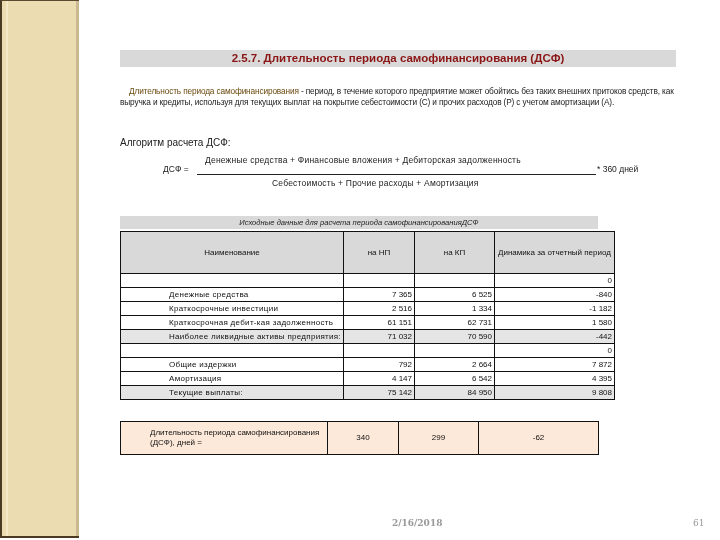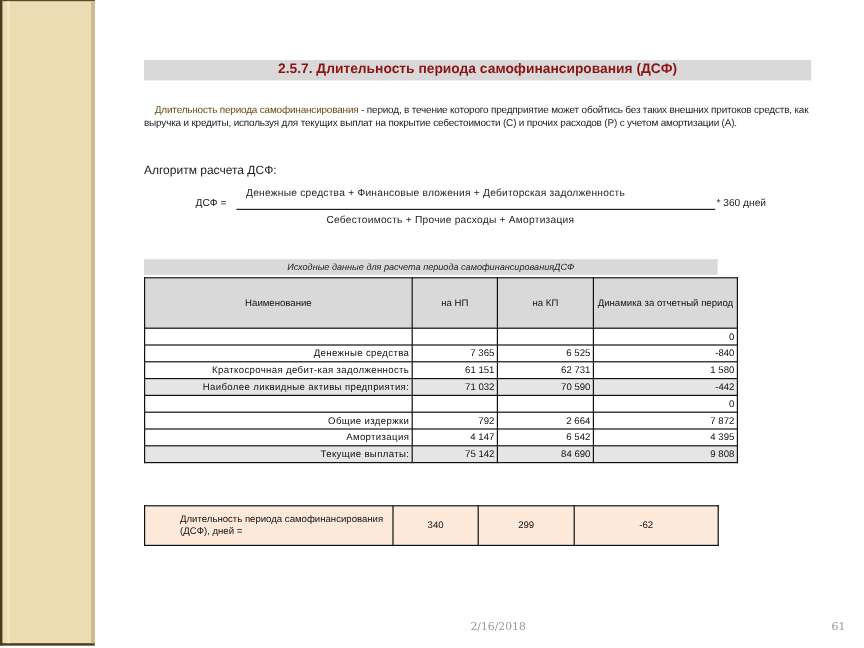--- a/index.html
+++ b/index.html
@@ -74,35 +74,35 @@
     }
     table.data td, table.data th {
       border: 1px solid #111; padding: 0 2px; height: 13px; line-height: 12px;
       white-space: nowrap; overflow: hidden;
     }
     table.data th {
       background: #d9d9d9; font-weight: normal; height: 41px; line-height: 11px;
       text-align: center; white-space: normal;
     }
     table.data td.num { text-align: right; }
-    table.data td.name { text-align: right; letter-spacing: 0.3px; padding-left: 48px; }
+    table.data td.name { letter-spacing: 0.3px; padding-left: 48px; }
     table.data tr.total td { background: #e5e5e5; }
     table.result {
       position: absolute; left: 120px; top: 421px;
       border-collapse: collapse; table-layout: fixed;
       font-size: 8px; color: #111;
     }
     table.result td {
       border: 1px solid #111; background: #fde9d9; height: 32px;
       padding: 0 1px; line-height: 10px;
     }
     table.result td.center { text-align: center; }
     .footer-date {
       position: absolute; left: 392px; top: 518px;
-      font-family: "DejaVu Serif", serif; font-size: 9px; color: #999;
+      font-family: "DejaVu Serif", serif; font-size: 9px; color: #999; font-weight: bold;
     }
     .footer-page {
       position: absolute; left: 693px; top: 518px;
       font-family: "DejaVu Serif", serif; font-size: 9px; color: #999;
     }
   </style>
 </head>
 <body>
 
 <div class="sidebar"></div>
@@ -143,20 +143,26 @@
       <td class="num"></td>
       <td class="num">0</td>
     </tr>
     <tr>
       <td class="name">Денежные средства</td>
       <td class="num">7 365</td>
       <td class="num">6 525</td>
       <td class="num">-840</td>
     </tr>
     <tr>
+      <td class="name">Краткосрочные инвестиции</td>
+      <td class="num">2 516</td>
+      <td class="num">1 334</td>
+      <td class="num">-1 182</td>
+    </tr>
+    <tr>
       <td class="name">Краткосрочная дебит-кая задолженность</td>
       <td class="num">61 151</td>
       <td class="num">62 731</td>
       <td class="num">1 580</td>
     </tr>
     <tr class="total">
       <td class="name">Наиболее ликвидные активы предприятия:</td>
       <td class="num">71 032</td>
       <td class="num">70 590</td>
       <td class="num">-442</td>
@@ -175,21 +181,21 @@
     </tr>
     <tr>
       <td class="name">Амортизация</td>
       <td class="num">4 147</td>
       <td class="num">6 542</td>
       <td class="num">4 395</td>
     </tr>
     <tr class="total">
       <td class="name">Текущие выплаты:</td>
       <td class="num">75 142</td>
-      <td class="num">84 690</td>
+      <td class="num">84 950</td>
       <td class="num">9 808</td>
     </tr>
   </tbody>
 </table>
 
 <table class="result">
   <colgroup>
     <col style="width:207px">
       <col style="width:71px">
       <col style="width:80px">

